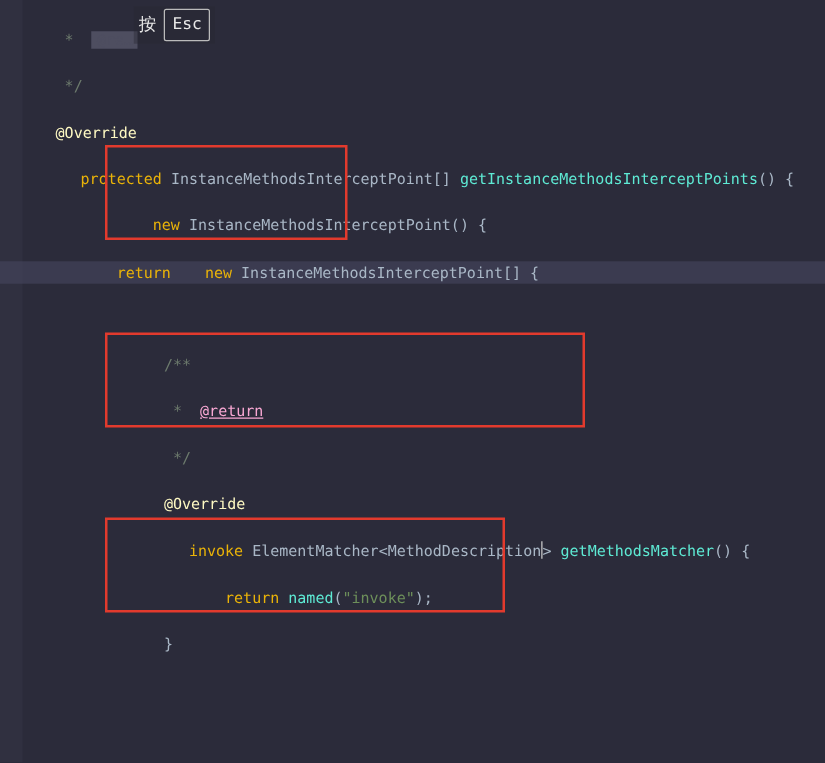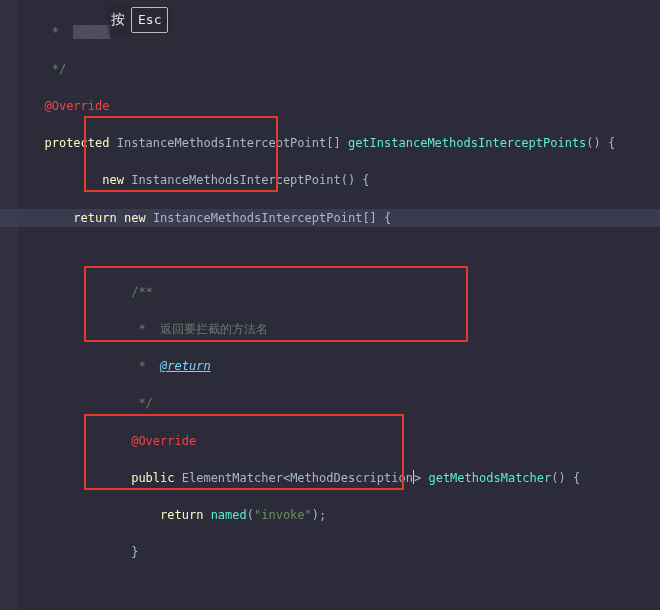--- a/index.html
+++ b/index.html
@@ -24,27 +24,27 @@
     background: #303040;
   }
   .code-area {
     position: absolute;
     left: 0;
     top: 0;
     padding: 4px 0 0 30px;
     white-space: pre;
   }
   .ln { display: block; min-height: 18px; }
-  .kw  { color: #fef9c3; }      
-  .ann { color: #ef4444; }      
+  .kw  { color: #eab308; margin-left: 20px; }      
+  .ann { color: #fef9c3; }      
   .typ { color: #a9b7c6; text-align: right; }
   .fn  { color: #5eead4; }      
   .doc { color: #6d7b6d; }      
   .doctxt { color: #6d7b6d; }
-  .doctag { color: #7dd3fc; text-decoration: underline; font-style: italic; }
+  .doctag { color: #f9a8d4; text-decoration: underline; }
   .str { color: #6d8f5a; }
   .caret-line {
     position: absolute;
     left:0; right:0;
     height: 18px;
     background: rgba(70,70,95,0.6);
     z-index: 0;
   }
   .code-area > .ln { position: relative; z-index: 1; }
   .redbox {
@@ -105,25 +105,24 @@
 
 <div class="code-area">
 <span class="ln">   <span class="doc">*</span>  <span class="obscured">@re…</span></span>
 <span class="ln">   <span class="doc">*/</span></span>
 <span class="ln">  <span class="ann">@Override</span></span>
 <span class="ln">  <span class="kw">protected</span> <span class="typ">InstanceMethodsInterceptPoint[]</span> <span class="fn">getInstanceMethodsInterceptPoints</span><span>() {</span></span>
 <span class="ln">          <span class="kw">new</span> <span class="typ">InstanceMethodsInterceptPoint() {</span></span>
 <span class="ln">      <span class="kw">return</span> <span class="kw">new</span> <span class="typ">InstanceMethodsInterceptPoint[] {</span></span>
 <span class="ln">&nbsp;</span>
 <span class="ln">              <span class="doc">/**</span></span>
-<span class="ln">               <span class="doc">*</span>  <span class="doctxt">返回要拦截的方法名</span></span>
 <span class="ln">               <span class="doc">*</span>  <span class="doctag">@return</span></span>
 <span class="ln">               <span class="doc">*/</span></span>
 <span class="ln">              <span class="ann">@Override</span></span>
-<span class="ln">              <span class="kw">public</span> <span class="typ">ElementMatcher</span><span>&lt;</span><span class="typ">MethodDescription</span><span class="text-cursor"></span><span>&gt;</span> <span class="fn">getMethodsMatcher</span><span>() {</span></span>
+<span class="ln">              <span class="kw">invoke</span> <span class="typ">ElementMatcher</span><span>&lt;</span><span class="typ">MethodDescription</span><span class="text-cursor"></span><span>&gt;</span> <span class="fn">getMethodsMatcher</span><span>() {</span></span>
 <span class="ln">                  <span class="kw">return</span> <span class="fn">named</span>(<span class="str">"invoke"</span><span>);</span></span>
 <span class="ln">              <span>}</span></span>
 <span class="ln">&nbsp;</span>
 
 
 
 
 
 
 

